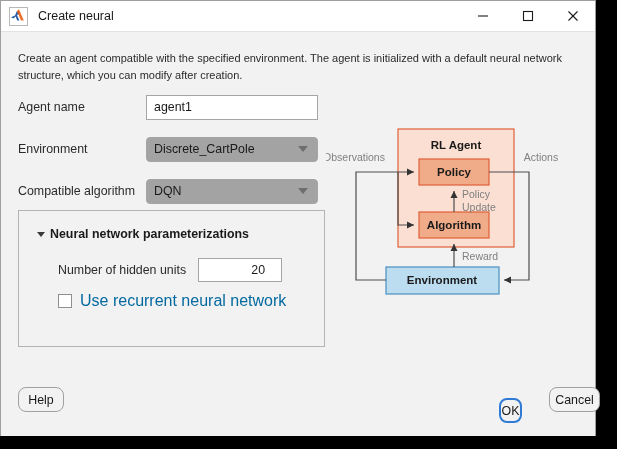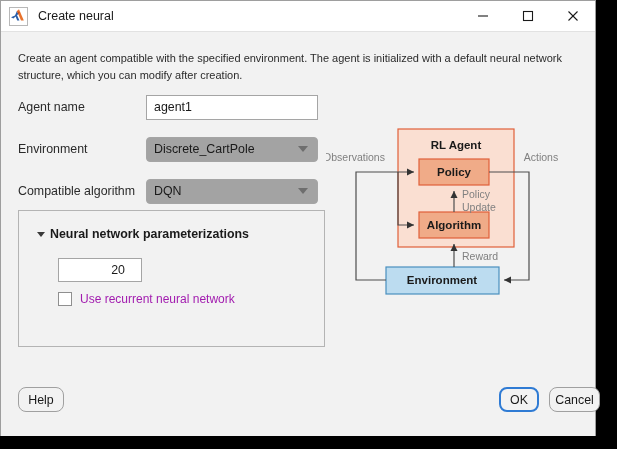--- a/index.html
+++ b/index.html
@@ -205,22 +205,22 @@
   #recurrent-checkbox {
     width: 14px;
     height: 14px;
     background: #ffffff;
     border: 1px solid #8f8f8f;
     box-sizing: border-box;
     margin-right: 8px;
     flex: none;
   }
   #recurrent-label {
-    font-size: 12px;
-    color: #a21caf;
+    font-size: 16px;
+    color: #0369a1;
   }
 
   
   #rl-diagram {
     position: absolute;
     left: 325px;
     top: 90px;
     width: 260px;
     height: 180px;
   }
@@ -234,21 +234,21 @@
     background: #f2f2f2;
     border: 1px solid #a0a0a0;
     box-sizing: border-box;
     font-size: 12.4px;
     color: #1a1a1a;
     display: flex;
     align-items: center;
     justify-content: center;
   }
   #btn-help   { left: 17px;  top: 355px; width: 46px; }
-  #btn-ok     { left: 498px; top: 355px; width: 40px;
+  #btn-ok     { left: 498px; top: 366px; width: 23px;
                 border: 2px solid #2f7bd4; }
   #btn-cancel { left: 538px; top: 355px; width: 51px; margin-left: 10px; }
 </style>
 </head>
 <body>
 
 <div id="dialog">
 
   <div id="titlebar">
     <div id="app-icon">
@@ -303,20 +303,21 @@
       </div>
     </div>
 
     <div id="nn-panel">
       <div id="nn-header">
         <span id="nn-collapse-arrow"></span>
         <span id="nn-header-label">Neural network parameterizations</span>
       </div>
 
       <div id="hidden-units-row">
+        <span id="hidden-units-label">Number of hidden units</span>
         <span id="hidden-units-input">20</span>
       </div>
 
       <div id="recurrent-row">
         <span id="recurrent-checkbox"></span>
         <span id="recurrent-label">Use recurrent neural network</span>
       </div>
     </div>
 
     <div id="rl-diagram">

